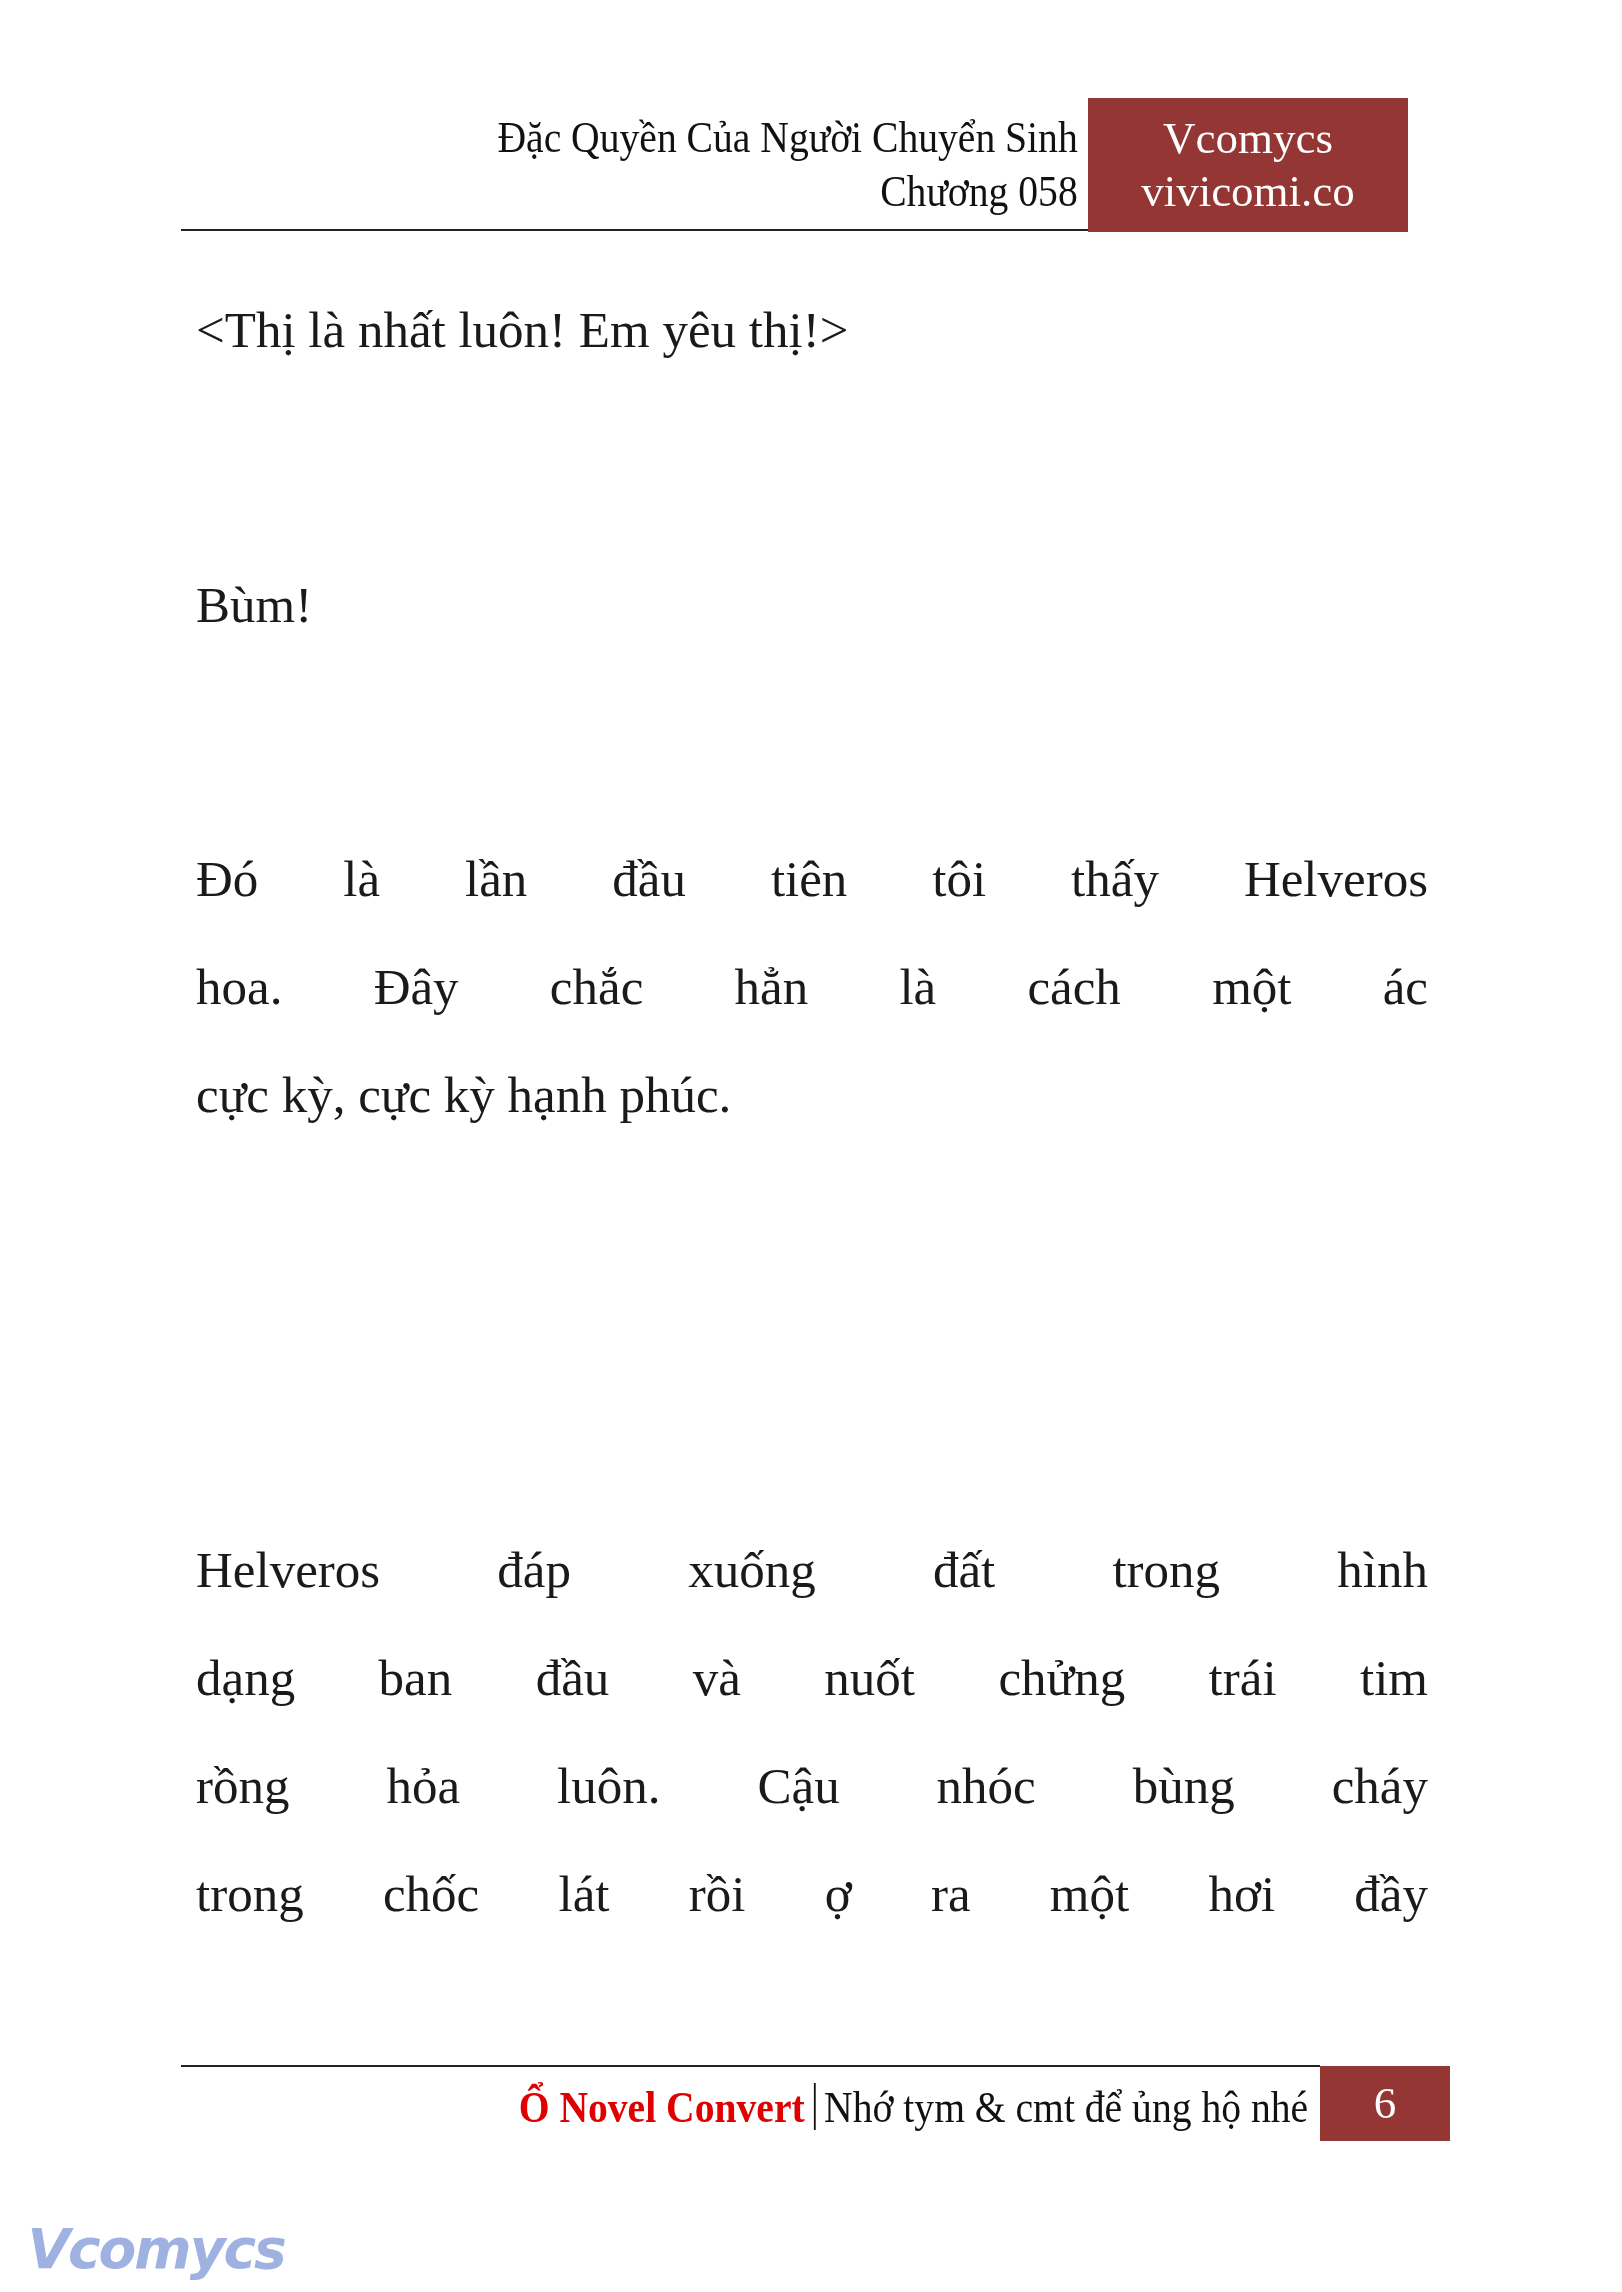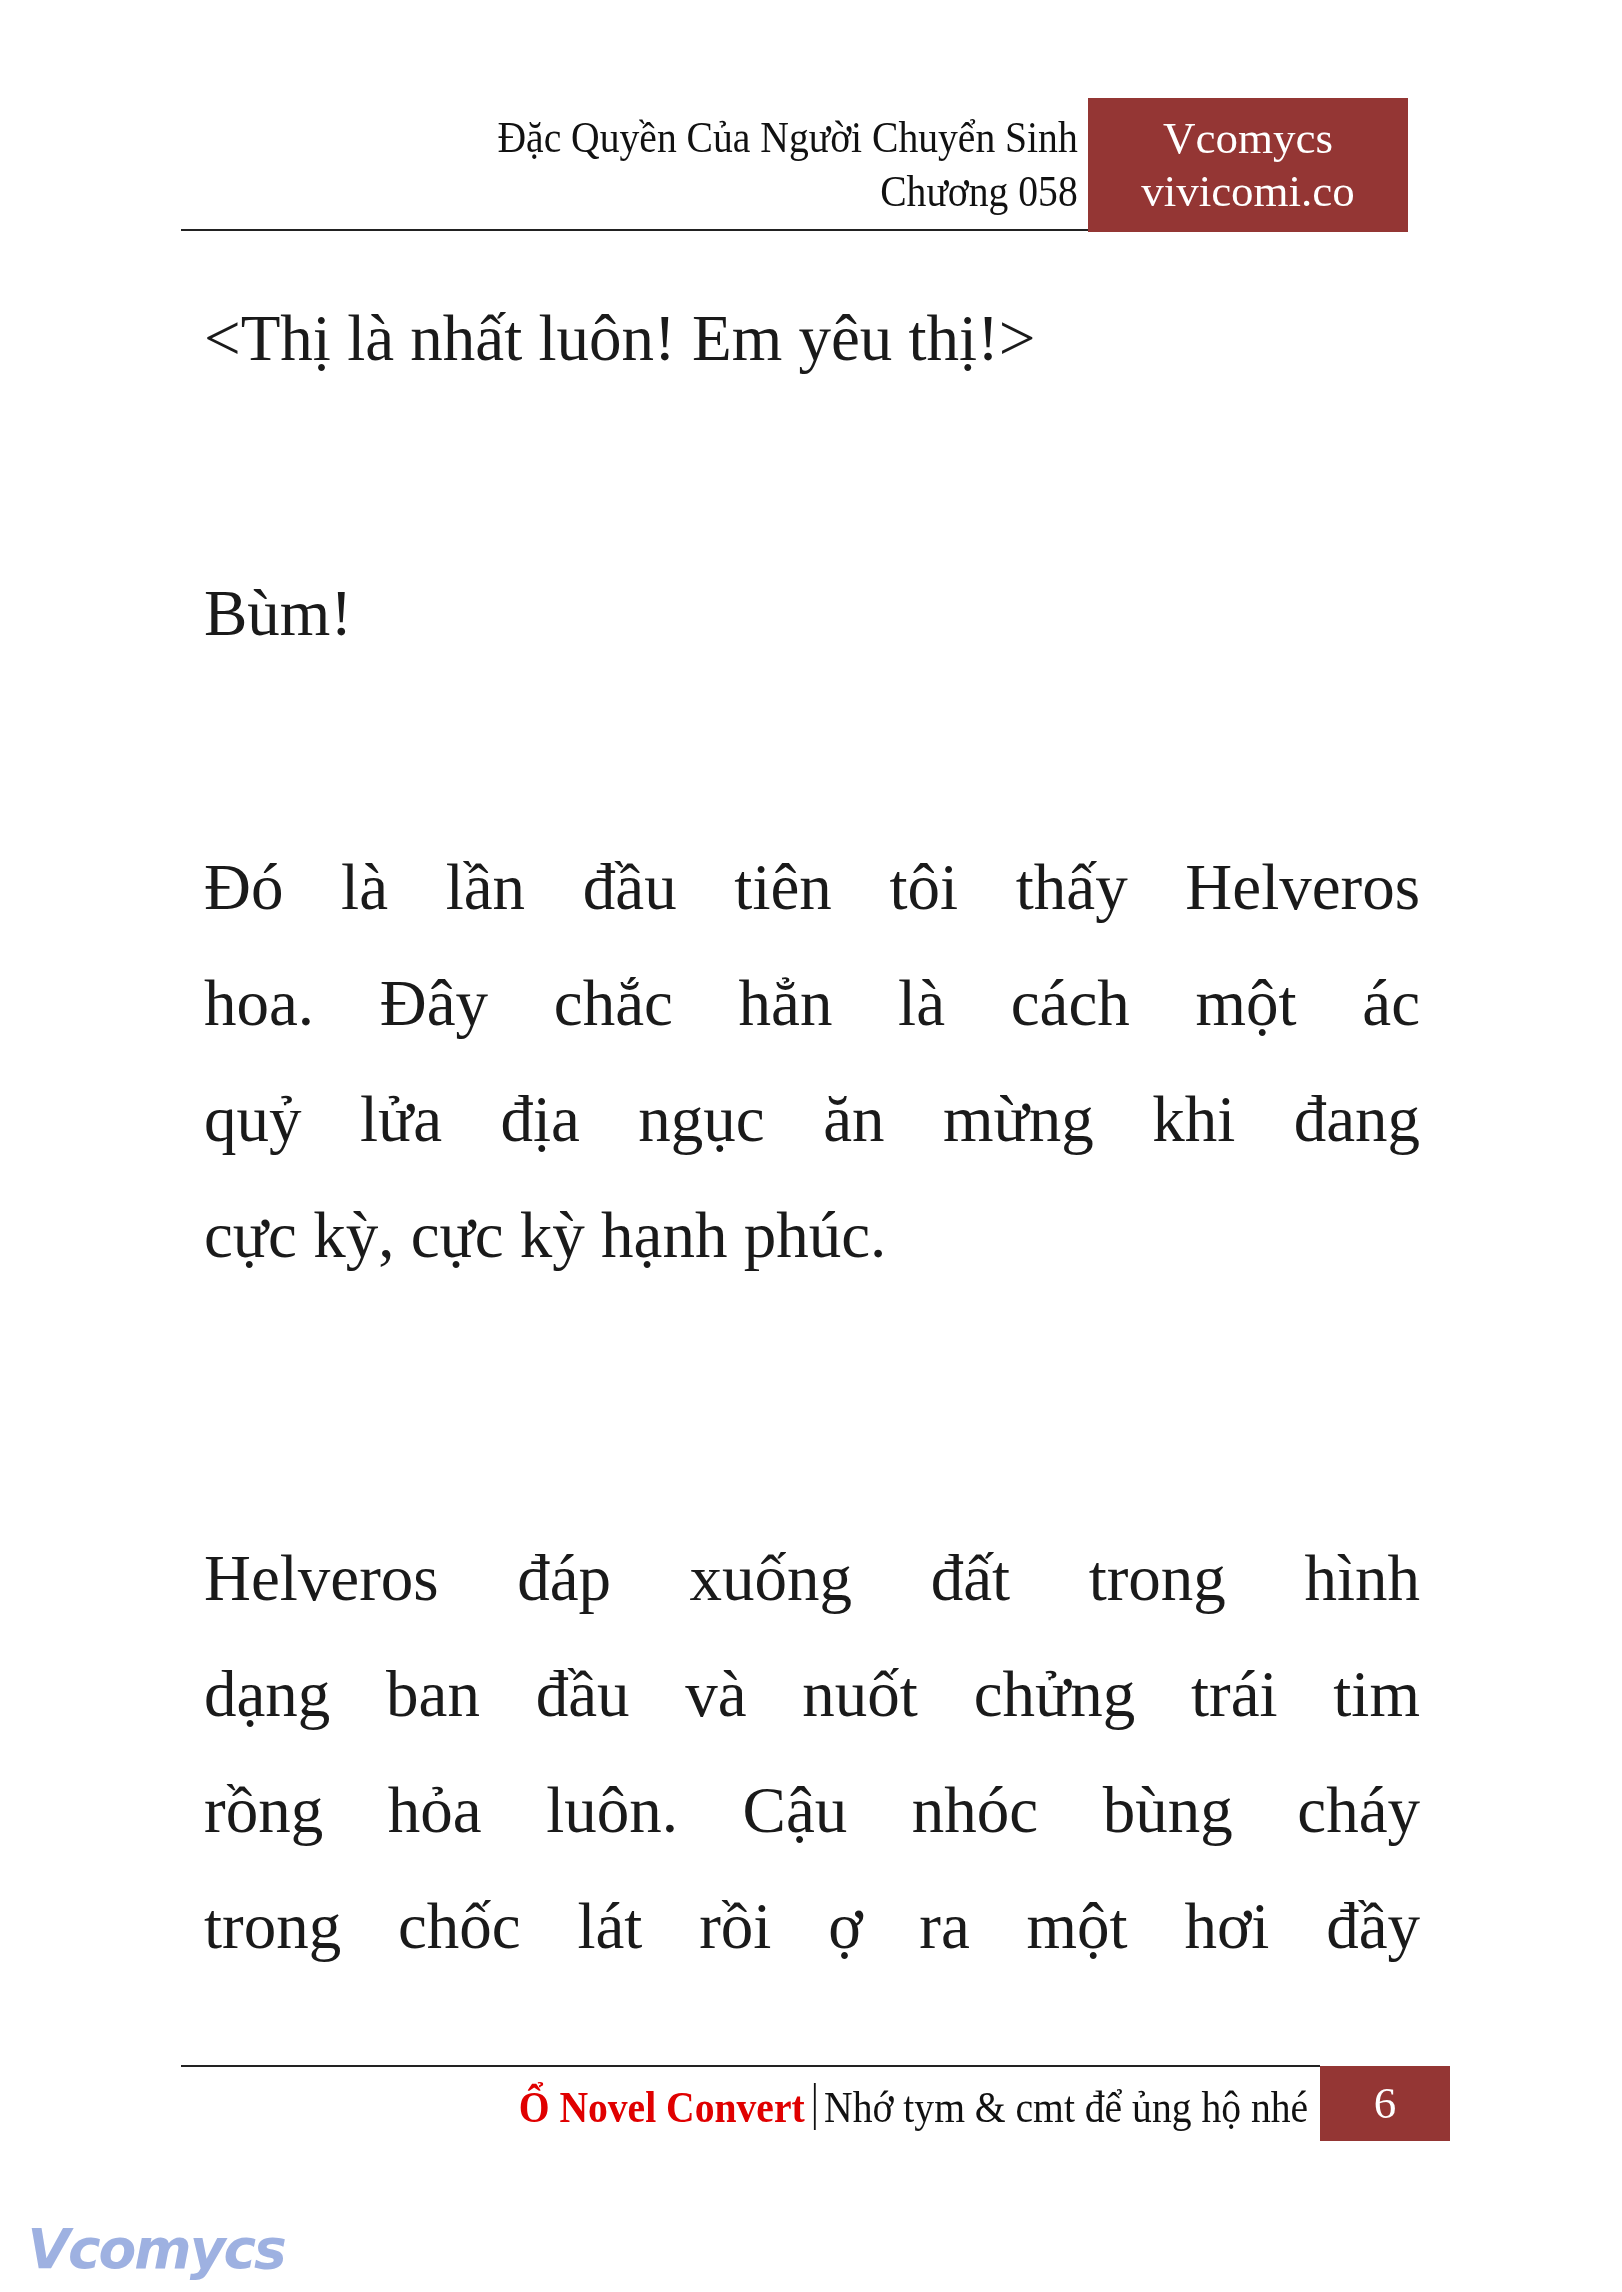--- a/index.html
+++ b/index.html
@@ -14,21 +14,21 @@
   }
   .header-rule {
     position: absolute; left: 181px; top: 229px; width: 907px; height: 2px; background: #222;
   }
   .brand-box {
     position: absolute; left: 1088px; top: 98px; width: 320px; height: 134px;
     background: #943634; color: #fff; text-align: center;
     font-size: 45px; line-height: 53px; padding-top: 13.7px; box-sizing: border-box;
   }
   .content { position: absolute; left: 196px; width: 1232px; }
-  .p { font-size: 65px; line-height: 108px; text-align: justify; text-align-last: left; margin: 8px; }
+  .p { font-size: 51px; line-height: 108px; text-align: justify; text-align-last: left; margin: 0; }
   .italic { }
   .footer-rule {
     position: absolute; left: 181px; top: 2065px; width: 1139px; height: 2px; background: #222;
   }
   .footer-text {
     position: absolute; right: 314px; top: 2078px; font-size: 44px; line-height: 59px; white-space: nowrap;
     transform: scaleX(0.9); transform-origin: right center;
   }
   .footer-brand { color: #e00000; font-weight: bold; }
   .footer-sep { display: inline-block; width: 2px; height: 47px; background: #111; vertical-align: -7.8px; margin: 0 9.8px; }
@@ -61,21 +61,20 @@
 <div>
   <div class="content" style="top:276px;">
     <p class="p">&lt;Thị là nhất luôn! Em yêu thị!&gt;</p>
   </div>
   <div class="content" style="top:551px;">
     <p class="p italic">Bùm!</p>
   </div>
   <div class="content" style="top:825px;">
     <p class="p" style="text-align-last:justify">Đó là lần đầu tiên tôi thấy Helveros</p>
     <p class="p" style="text-align-last:justify">hoa. Đây chắc hẳn là cách một ác</p>
-    <p class="p" style="text-align-last:justify">quỷ lửa địa ngục ăn mừng khi đang</p>
     <p class="p">cực kỳ, cực kỳ hạnh phúc.</p>
   </div>
   <div class="content" style="top:1516px;">
     <p class="p" style="text-align-last:justify">Helveros đáp xuống đất trong hình</p>
     <p class="p" style="text-align-last:justify">dạng ban đầu và nuốt chửng trái tim</p>
     <p class="p" style="text-align-last:justify">rồng hỏa luôn. Cậu nhóc bùng cháy</p>
     <p class="p" style="text-align-last:justify">trong chốc lát rồi ợ ra một hơi đầy</p>
   </div>
 </div>
 

